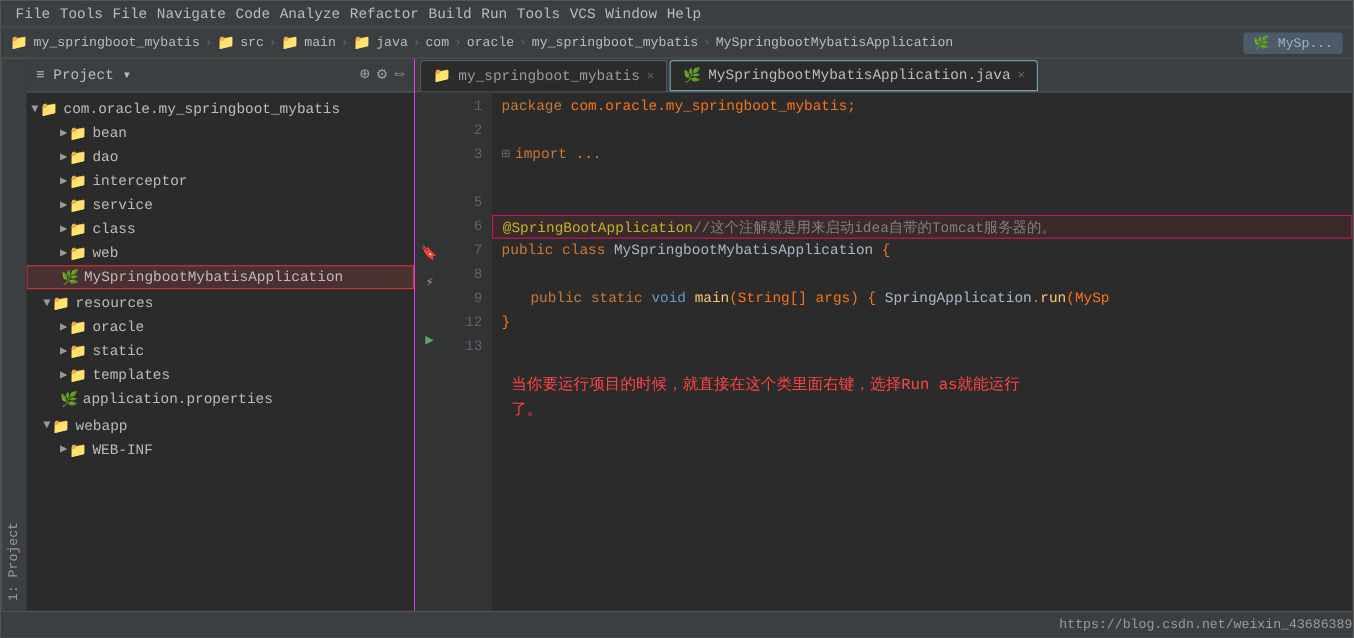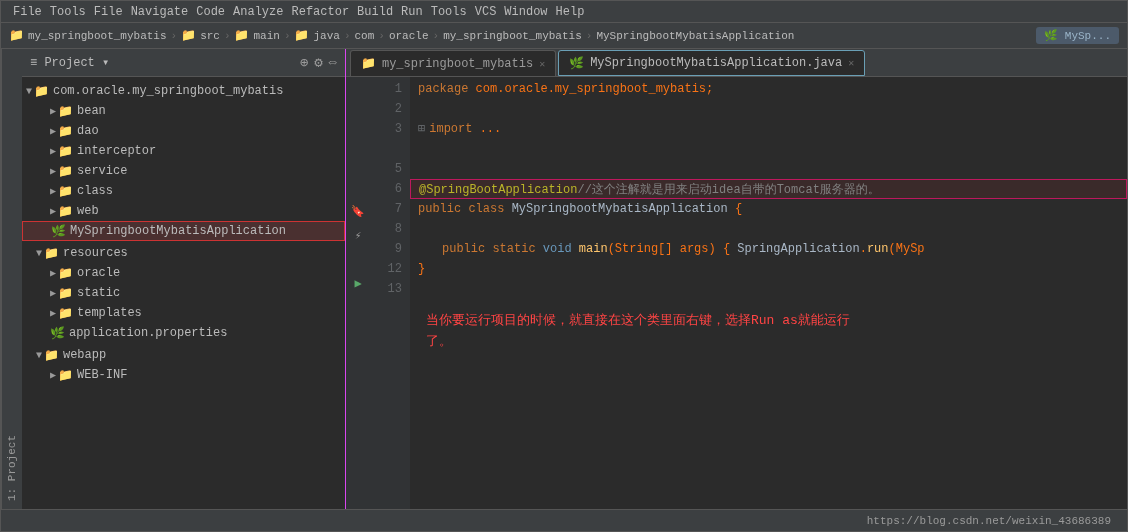--- a/index.html
+++ b/index.html
@@ -234,21 +234,21 @@
       border-right: 1px solid #555;
       cursor: pointer;
     }
 
     
     .status-bar {
       height: 22px;
       background: #3c3f41;
       display: flex;
       align-items: center;
-      padding: 0 16px;
+      padding: 0 0;
       color: #9a9a9a;
       font-size: 11px;
       border-top: 1px solid #555;
       flex-shrink: 0;
       justify-content: flex-end;
     }
 
     
     .file-tree::-webkit-scrollbar { width: 6px; }
     .file-tree::-webkit-scrollbar-track { background: #2b2b2b; }

